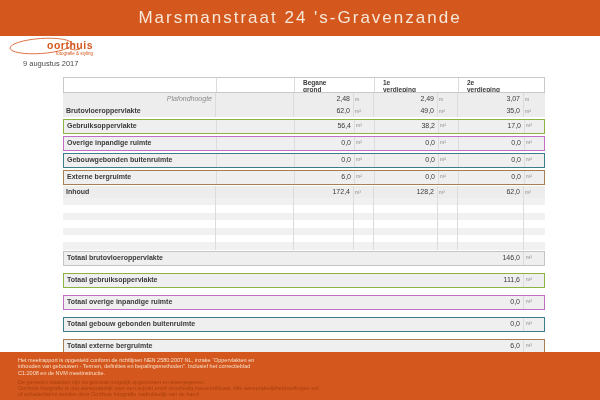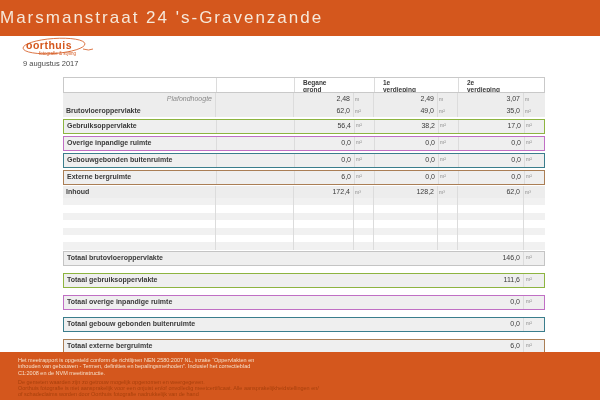--- a/index.html
+++ b/index.html
@@ -1,25 +1,25 @@
 <!DOCTYPE html>
 <html style="--orange: #D4571D; --title_text: #F6E8D9; --footer_text_light: #F6DFC8; --footer_text_dark: #A8400C; --green: #8DB440; --purple: #C06FC4; --blue: #3A7D8C; --brown: #AA7E55; --gray: #C4C4C4;"><head>
 <meta charset="utf-8">
 <style>
   html,body{margin:0;padding:0;background:#fff;}
   .page{position:relative;width:600px;height:400px;background:#fff;overflow:hidden;
         font-family:"Liberation Sans",sans-serif;}
 
   
   .header-bar{position:absolute;top:0;left:0;width:600px;height:36px;background:var(--orange);
-              display:flex;align-items:center;justify-content:flex-start;}
+              display:flex;align-items:center;justify-content:center;}
   .title{color:var(--title_text);font-size:17px;letter-spacing:2px;}
 
   
-  .logo{position:absolute;top:39px;left:26px;width:80px;height:24px;}
+  .logo{position:absolute;top:39px;left:13px;width:80px;height:24px;text-align:right;}
   .logo-swirl{position:absolute;top:-3px;left:-5px;}
   .logo-text{position:relative;color:var(--orange);font-size:10.5px;font-weight:bold;letter-spacing:.5px;}
   .logo-tagline{position:relative;color:var(--orange);font-size:4.5px;margin:0 0 0 13px;}
 
   .date{position:absolute;top:59px;left:23px;font-size:7.5px;color:#4a4a4a;}
 
   
   .tablewrap{position:absolute;left:63px;top:77px;width:482px;}
   .trow{display:grid;grid-template-columns:152px 78px 60px 20px 64px 20px 66px 22px;
         height:12px;line-height:12px;background:#EDEDED;font-size:7px;color:#3a3a3a;}

